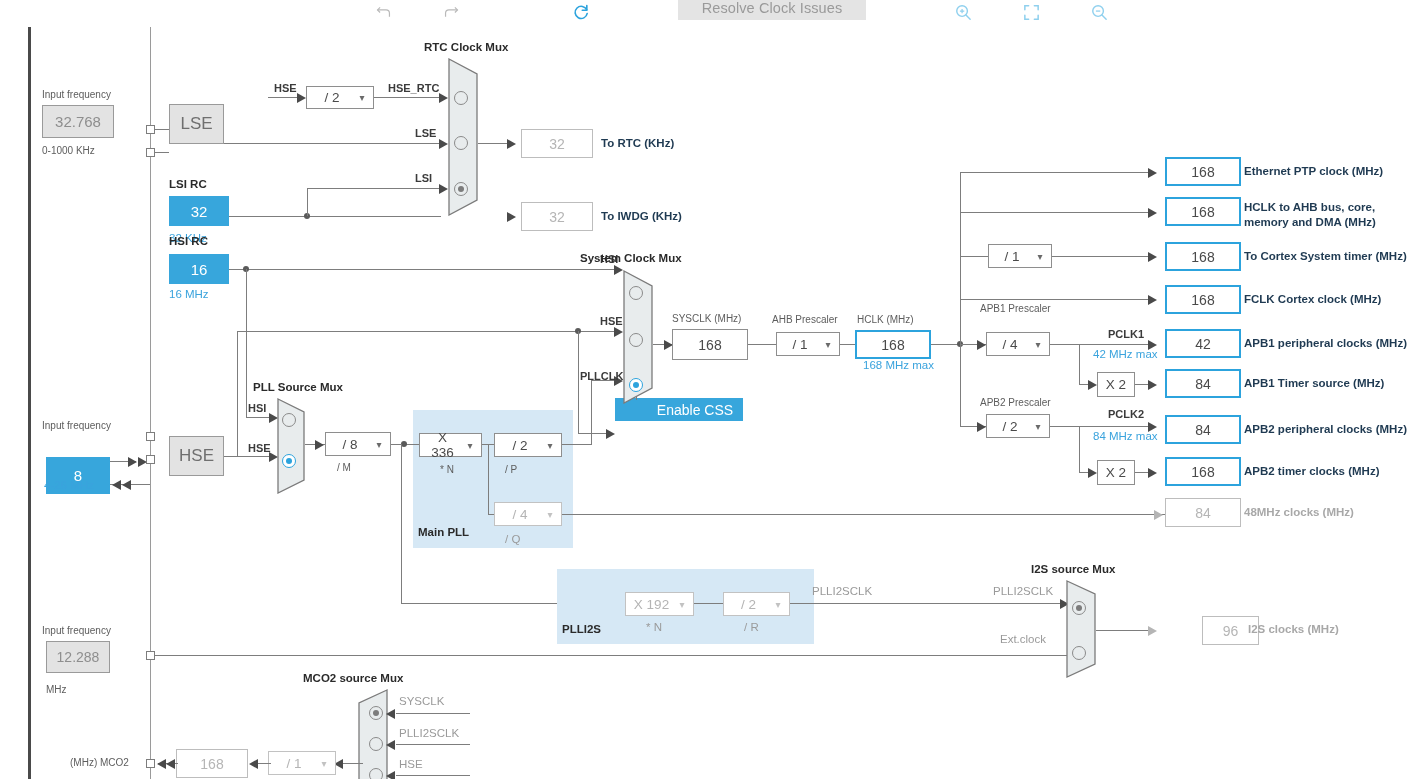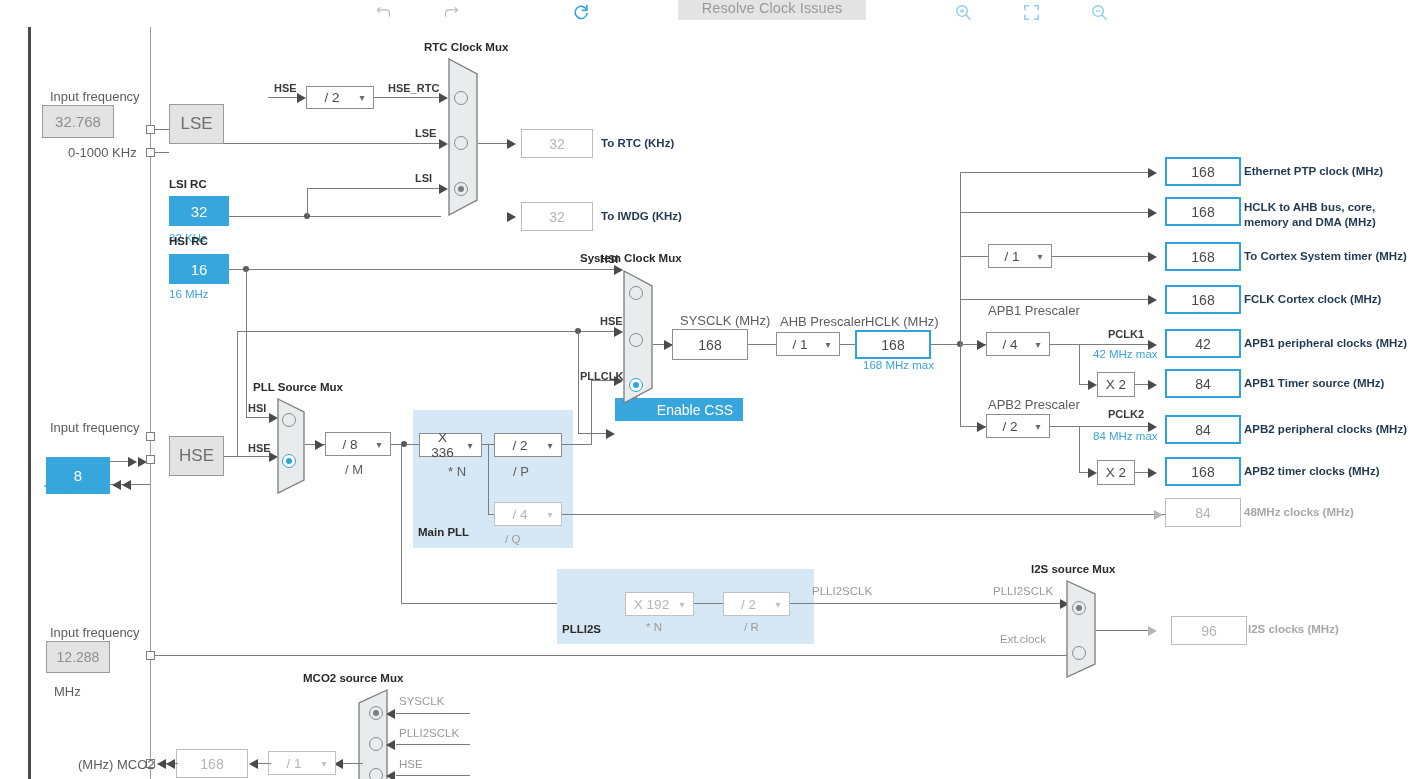--- a/index.html
+++ b/index.html
@@ -24,21 +24,21 @@
   
   .w{position:absolute;background:#7d7d7d;}
   .wh{height:1.4px;}
   .wv{width:1.4px;}
   .dot{position:absolute;width:6px;height:6px;border-radius:50%;background:#5a5a5a;}
   .arw{position:absolute;width:0;height:0;border-top:5px solid transparent;border-bottom:5px solid transparent;border-left:9px solid #4a4a4a;}
   .arwL{position:absolute;width:0;height:0;border-top:5px solid transparent;border-bottom:5px solid transparent;border-right:9px solid #4a4a4a;}
   .arwU{position:absolute;width:0;height:0;border-left:5px solid transparent;border-right:5px solid transparent;border-bottom:9px solid #4a4a4a;}
 
   
-  .lbl{position:absolute;font-size:13px;color:#5d5d5d;white-space:nowrap;margin-left:8px;}
+  .lbl{position:absolute;font-size:10px;color:#5d5d5d;white-space:nowrap;}
   .lbl-blue{position:absolute;font-size:11.5px;color:#3aa3dd;white-space:nowrap;}
   .lbl-out{position:absolute;font-size:11.5px;color:#1f3a52;font-weight:bold;white-space:nowrap;line-height:15px;}
   .lbl-out-dis{position:absolute;font-size:11.5px;color:#a8a8a8;font-weight:bold;white-space:nowrap;line-height:15px;}
   .lbl-sig{position:absolute;font-size:11px;color:#3b3b3b;font-weight:bold;white-space:nowrap;}
   .lbl-mux{position:absolute;font-size:11.5px;color:#2a2a2a;font-weight:bold;white-space:nowrap;}
   .lbl-grey{position:absolute;font-size:11.5px;color:#9a9a9a;white-space:nowrap;}
 
   
   .box{position:absolute;display:flex;align-items:center;justify-content:center;
        font-size:14px;box-sizing:border-box;background:#fff;}
@@ -117,21 +117,21 @@
   </div>
 </div>
 
 <div id="canvas">
 
   <div class="vrail" style="left:28px;top:3px;width:3px;height:752px;"></div>
   <div class="grayrail" style="left:150px;top:3px;width:1.4px;height:752px;"></div>
 
   <div class="lbl" style="left:42px;top:65px;">Input frequency</div>
   <div class="box box-in" style="left:42px;top:81px;width:72px;height:33px;font-size:15px;">32.768</div>
-  <div class="lbl" style="left:60px;top:121px;text-align:center;">0-1000 KHz</div>
+  <div class="lbl" style="left:42px;top:121px;text-align:center;">0-1000 KHz</div>
 
   <div class="pin" style="left:146px;top:101px;"></div>
   <div class="pin" style="left:146px;top:124px;"></div>
   <div class="w wh" style="left:155px;top:105px;width:14px;"></div>
   <div class="w wh" style="left:155px;top:128px;width:14px;"></div>
   <div class="box box-grey" style="left:169px;top:80px;width:55px;height:40px;font-size:17px;">LSE</div>
 
   <div class="lbl-sig" style="left:274px;top:58px;">HSE</div>
   <div class="w wh" style="left:268px;top:73px;width:30px;"></div>
   <div class="arw" style="left:297px;top:69px;"></div>
@@ -426,21 +426,21 @@
     <svg width="30" height="98" viewBox="0 0 30 98">
       <polygon points="1,1 29,14 29,84 1,97" fill="#e8eced" stroke="#7b7b7b" stroke-width="1.3"></polygon>
     </svg>
   </div>
   <div class="radio on" style="left:1072px;top:577px;"></div>
   <div class="radio" style="left:1072px;top:622px;"></div>
   <div class="lbl-grey" style="left:1000px;top:609px;">Ext.clock</div>
 
   <div class="w wh" style="left:1096px;top:606px;width:54px;"></div>
   <div class="arw" style="left:1148px;top:602px;border-left-color:#b5b5b5;"></div>
-  <div class="box box-out-dis" style="left:1171px;top:592px;width:76px;height:29px;">96</div>
+  <div class="box box-out-dis" style="left:1202px;top:592px;width:57px;height:29px;">96</div>
   <div class="lbl-out-dis" style="left:1248px;top:598px;">I2S clocks (MHz)</div>
 
   <div class="lbl" style="left:42px;top:601px;">Input frequency</div>
   <div class="box box-in" style="left:46px;top:617px;width:64px;height:32px;">12.288</div>
   <div class="lbl" style="left:46px;top:660px;">MHz</div>
   <div class="pin" style="left:146px;top:627px;"></div>
   <div class="w wh" style="left:155px;top:631px;width:912px;"></div>
 
   <div class="lbl-mux" style="left:303px;top:648px;">MCO2 source Mux</div>
   <div class="mux" style="left:358px;top:665px;">

